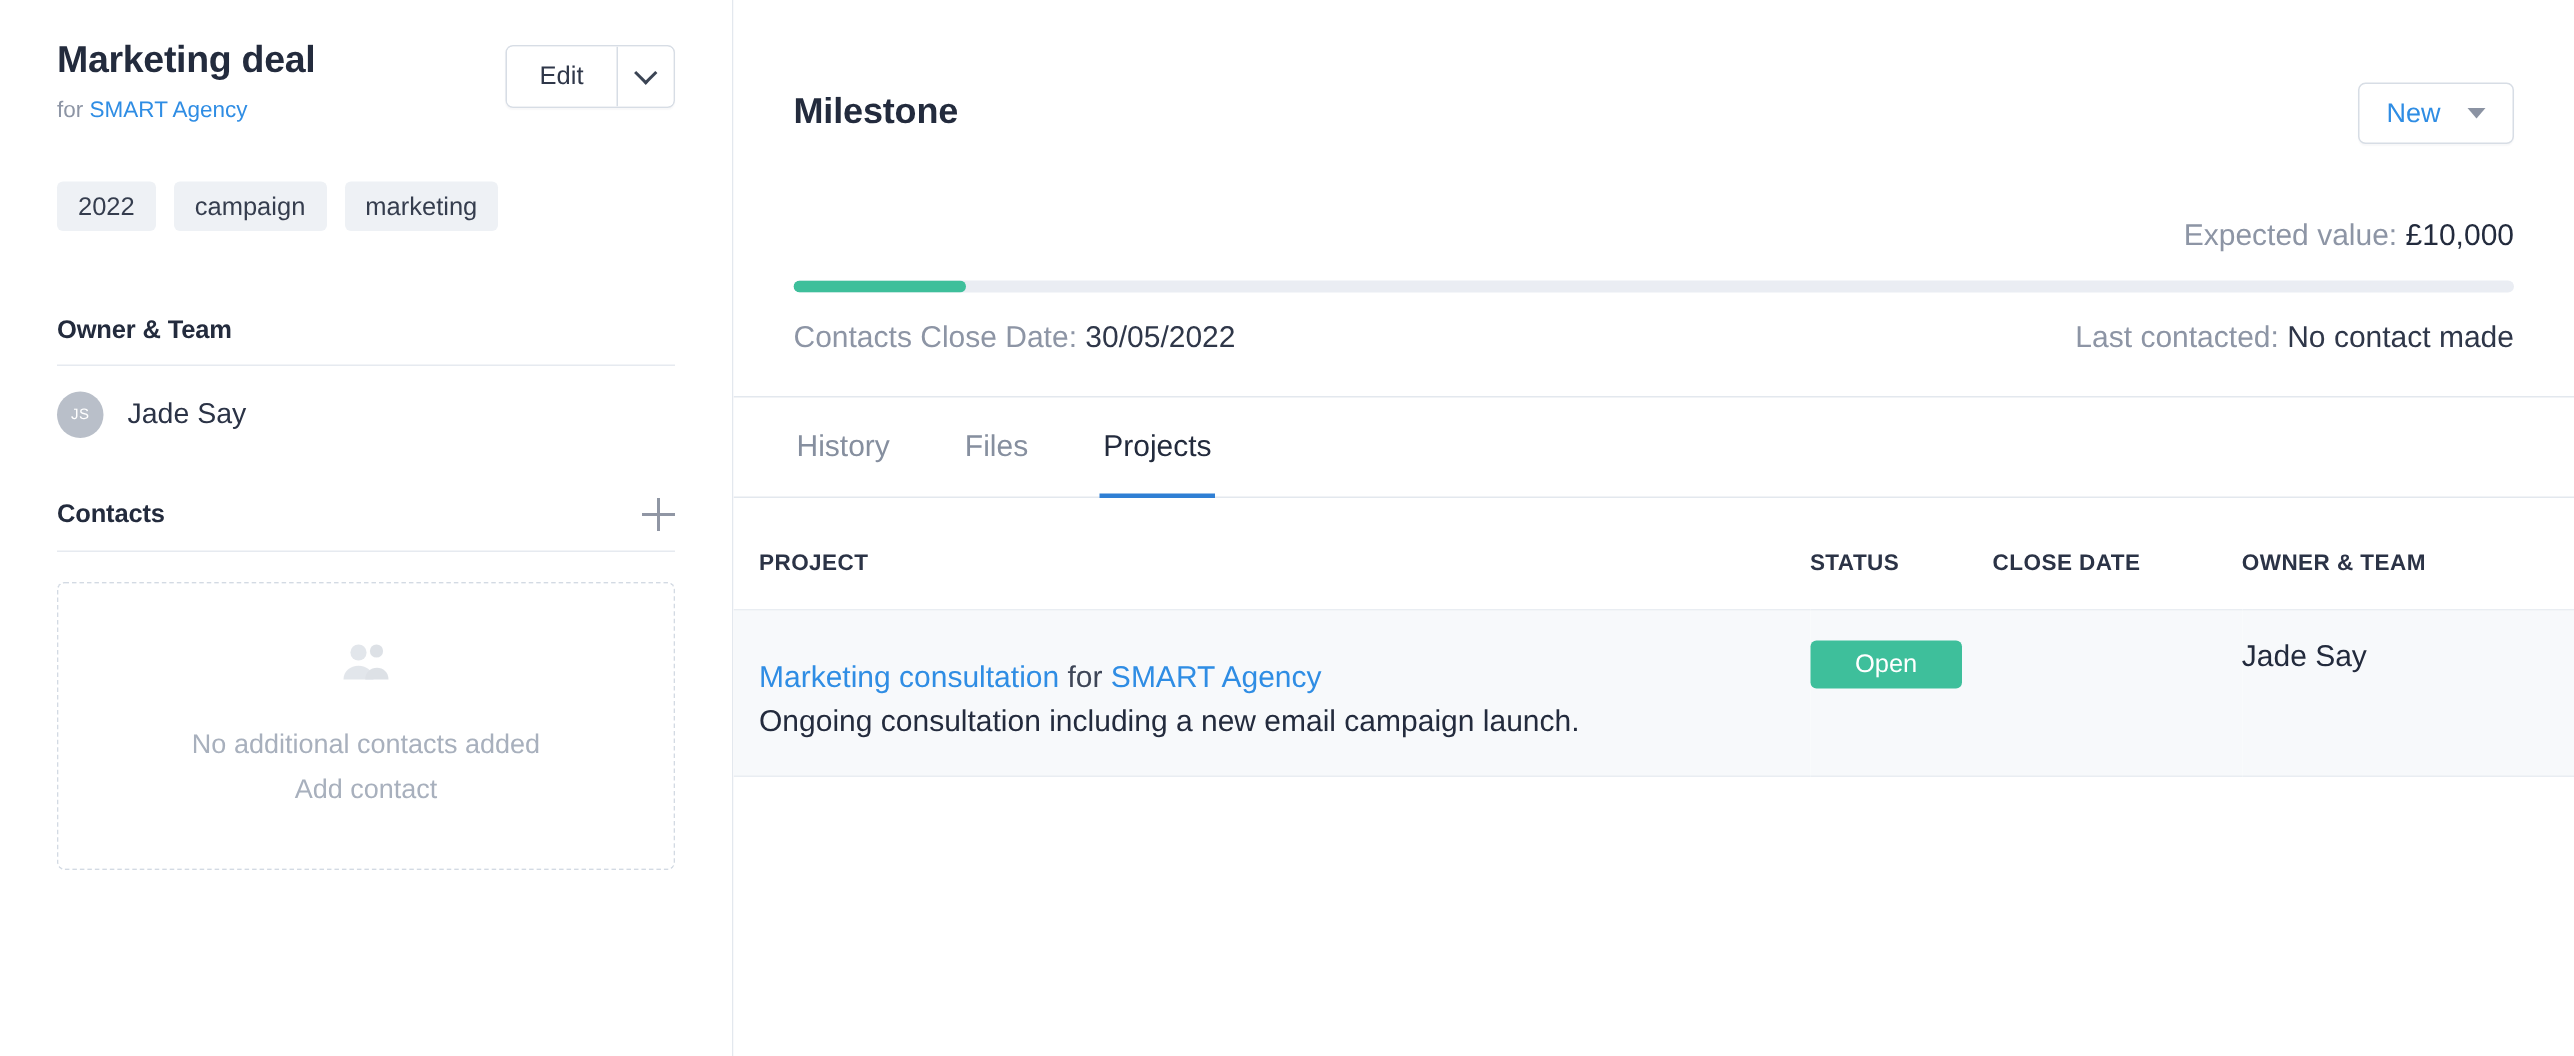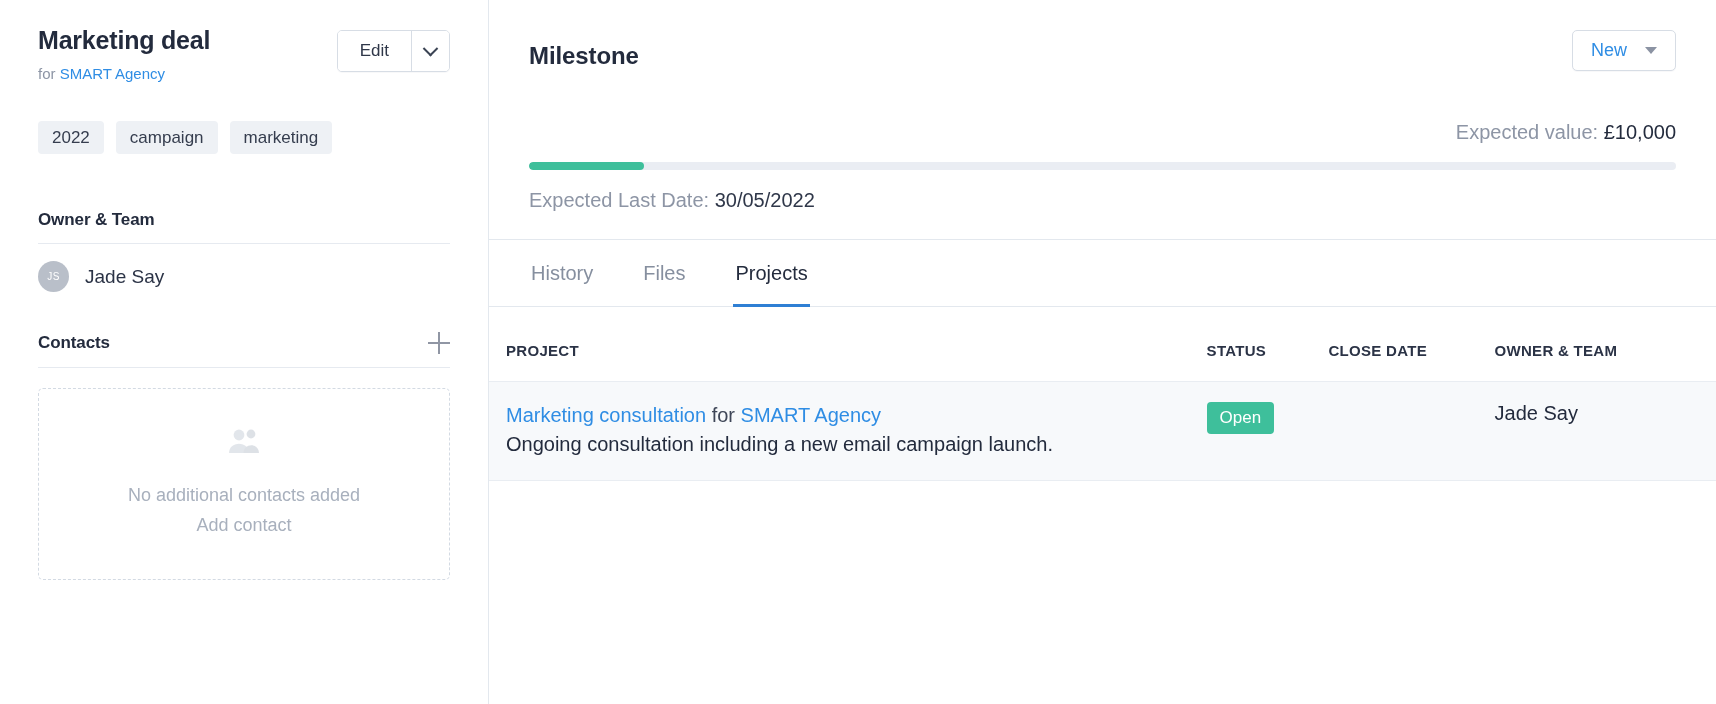--- a/index.html
+++ b/index.html
@@ -172,22 +172,23 @@
   .right-panel {
     flex: 1 1 auto;
     height: 704px;
     background: #ffffff;
     position: relative;
     overflow: hidden;
   }
   .rp-header { padding: 30px 40px 0 40px; }
   .rp-top {
     display: flex;
-    align-items: flex-end;
+    align-items: center;
     justify-content: space-between;
+    margin-top: 25px;
   }
   .rp-title {
     font-size: 24px;
     color: #232b3d;
     margin: 0;
     line-height: 1.2;
     letter-spacing: -0.1px;
   }
   .new-btn {
     border: 1px solid #d7dde5;
@@ -295,34 +296,34 @@
     border-top: 1px solid #e9edf2;
     border-bottom: 1px solid #e9edf2;
   }
   table.projects td {
     padding: 20px 0 22px 0;
     vertical-align: top;
     font-size: 20px;
     color: #232b3d;
   }
   table.projects td.c-project { padding-left: 17px; }
-  .proj-title-line { line-height: 1.35; }
+  .proj-title-line { line-height: 1.35; margin-top: 12px; }
   .proj-desc {
     margin-top: 2px;
     line-height: 1.35;
     color: #232b3d;
   }
   .for-word { color: #3e4657; }
   .badge {
     display: inline-block;
     background: #3ebf9b;
     color: #ffffff;
     font-size: 17px;
     border-radius: 4px;
-    padding: 6px 13px;
+    padding: 6px 30px;
     line-height: 1.15;
   }
   td.c-status, td.c-close, td.c-owner { vertical-align: middle; }
   td.c-owner { text-align: left; padding-left: 6px; }
 </style>
 </head>
 <body>
 
 <div class="app">
 
@@ -398,22 +399,26 @@
           <span>£10,000</span>
         </div>
       </div>
 
       <div class="progress-track" style="background: rgb(234, 237, 243);">
         <div class="progress-fill" style="width: 10%; background: rgb(62, 191, 155);"></div>
       </div>
 
       <div class="meta-row2">
         <div>
-          <span class="meta-label">Expected Last Date:</span>
+          <span class="meta-label">Contacts Close Date:</span>
           <span>30/05/2022</span>
+        </div>
+        <div>
+          <span class="meta-label">Last contacted:</span>
+          <span>No contact made</span>
         </div>
       </div>
     </div>
 
     <div class="divider"></div>
 
     <nav class="tabs">
       <div class="tab">History</div>
       <div class="tab">Files</div>
       <div class="tab active">Projects</div>

